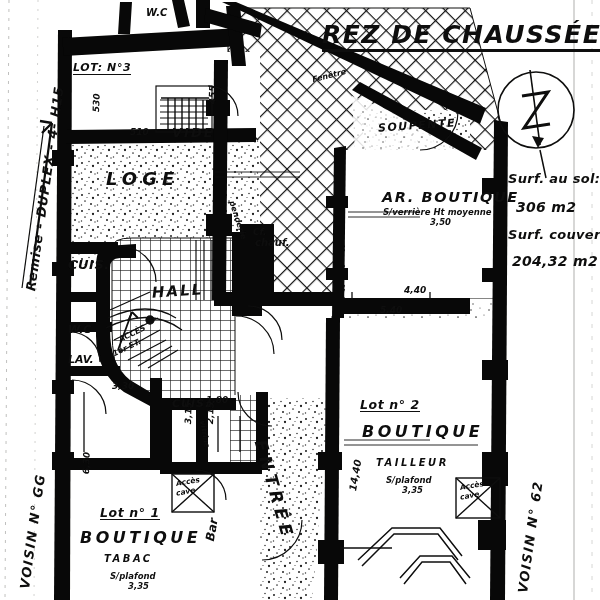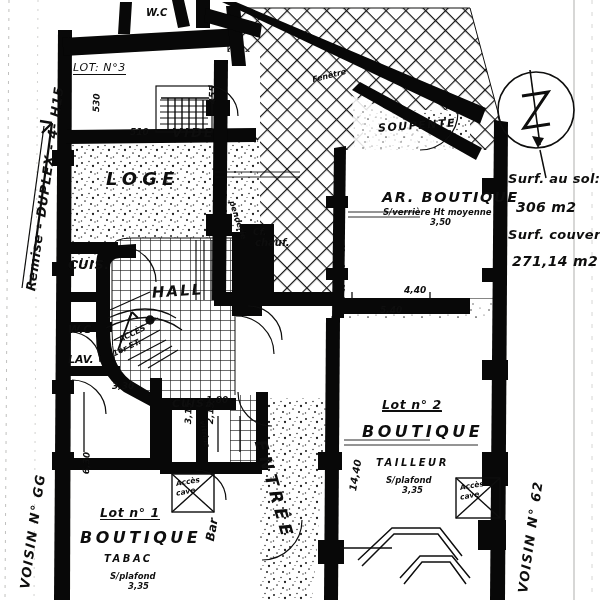--- a/index.html
+++ b/index.html
@@ -30,21 +30,21 @@
     border-bottom:3px solid #111;
     padding-bottom:1px;
   }
   .subttl{font-size:14px;font-style:italic;font-weight:600;letter-spacing:.5px;}
   .room{font-size:18px;font-style:italic;font-weight:700;letter-spacing:5px;}
   .room-sm{font-size:13px;font-style:italic;font-weight:700;letter-spacing:1px;}
   .tiny{font-size:9px;font-style:italic;font-weight:600;}
   .tiny2{font-size:8px;font-style:italic;font-weight:600;}
   .dim{font-size:9px;font-style:italic;font-weight:700;}
   .lotlabel{font-size:12.5px;font-style:italic;font-weight:700;border-bottom:1.6px solid #111;padding-bottom:0px;letter-spacing:.6px;}
-  .lotlabel2{font-size:11px;font-style:italic;font-weight:400;border-bottom:1.4px solid #111;letter-spacing:.6px;}
+  .lotlabel2{font-size:11px;font-style:italic;font-weight:700;border-bottom:1.4px solid #111;letter-spacing:.6px;}
   .boutique{font-size:16px;font-style:italic;font-weight:700;letter-spacing:3.5px;}
   .trade{font-size:10px;font-style:italic;font-weight:800;letter-spacing:2.5px;}
   .surf{font-size:13px;font-style:italic;font-weight:600;letter-spacing:.3px;}
   .surfv{font-size:14px;font-style:italic;font-weight:700;letter-spacing:.3px;text-align:right;}
   .side{font-size:13px;font-style:italic;font-weight:600;letter-spacing:1.5px;}
 </style>
 </head>
 <body>
 
 <div id="plan-root">
@@ -290,41 +290,42 @@
     </g>
 
     <g stroke="#111" stroke-width="2.2" fill="none">
       <line x1="30" y1="285" x2="52" y2="123"></line>
       <path d="M52 123 l-10 10 m10 -10 l-12 -2" stroke-width="2.4"></path>
     </g>
     <line x1="22" y1="288" x2="44" y2="126" stroke="#111" stroke-width="1.2"></line>
 
   </svg>
 
+  <div class="lbl title" style="left:322px;top:22px;">REZ DE CHAUSSÉE</div>
 
 
   <div class="lbl lotlabel2" style="left:73px;top:62px;">LOT: N°3</div>
 
   <div class="lbl room-sm" style="left:172px;top:90px;letter-spacing:2px;margin-top:36px;">VIDE</div>
 
   <div class="lbl room" style="left:106px;top:170px;">LOGE</div>
 
 
   <div class="lbl tiny" style="left:378px;top:120px;font-size:11px;letter-spacing:1.5px;transform:rotate(-4deg);">SOUPENTE</div>
 
   <div class="lbl tiny2" style="left:312px;top:72px;transform:rotate(-14deg);">Fenêtre</div>
 
   <div class="lbl" style="left:382px;top:190px;font-size:14.5px;font-style:italic;font-weight:700;letter-spacing:1.6px;">AR. BOUTIQUE</div>
   <div class="lbl tiny2" style="left:383px;top:208px;font-size:8.5px;">S/verrière Ht moyenne</div>
   <div class="lbl tiny2" style="left:430px;top:218px;font-size:8.5px;">3,50</div>
 
   <div class="lbl surf" style="left:508px;top:172px;">Surf. au sol:</div>
   <div class="lbl surfv" style="left:516px;top:200px;">306 m2</div>
   <div class="lbl surf" style="left:508px;top:228px;">Surf. couverte:</div>
-  <div class="lbl surfv" style="left:512px;top:254px;">271,14 m2</div>
+  <div class="lbl surfv" style="left:512px;top:254px;">204,32 m2</div>
 
   <div class="lbl tiny2" style="left:253px;top:228px;font-size:9px;">Cf.</div>
   <div class="lbl tiny2" style="left:255px;top:238px;font-size:10px;">chauf.</div>
 
   <div class="lbl" style="left:152px;top:284px;font-size:15px;font-style:italic;font-weight:700;letter-spacing:2px;transform:rotate(-4deg);">HALL</div>
 
   <div class="lbl room-sm" style="left:68px;top:258px;letter-spacing:0.5px;">CUIS.</div>
 
   <div class="lbl" style="left:68px;top:324px;font-size:11px;font-style:italic;font-weight:700;">W.C</div>
 
@@ -346,21 +347,21 @@
 
   <div class="lbl lotlabel" style="left:100px;top:506px;">Lot n° 1</div>
   <div class="lbl boutique" style="left:80px;top:530px;">BOUTIQUE</div>
   <div class="lbl trade" style="left:104px;top:554px;">TABAC</div>
   <div class="lbl tiny2" style="left:110px;top:572px;font-size:8.5px;">S/plafond</div>
   <div class="lbl tiny2" style="left:128px;top:582px;font-size:8.5px;">3,35</div>
 
   <div class="lbl tiny2" style="left:176px;top:478px;font-size:7.5px;transform:rotate(-10deg);">Accès</div>
   <div class="lbl tiny2" style="left:176px;top:488px;font-size:7.5px;transform:rotate(-10deg);">cave</div>
 
-  <div class="lbl lotlabel" style="left:382px;top:398px;text-decoration:underline;">Lot n° 2</div>
+  <div class="lbl lotlabel" style="left:360px;top:398px;">Lot n° 2</div>
   <div class="lbl boutique" style="left:362px;top:424px;">BOUTIQUE</div>
   <div class="lbl trade" style="left:376px;top:458px;">TAILLEUR</div>
   <div class="lbl tiny2" style="left:386px;top:476px;font-size:8.5px;">S/plafond</div>
   <div class="lbl tiny2" style="left:402px;top:486px;font-size:8.5px;">3,35</div>
 
   <div class="lbl tiny2" style="left:460px;top:482px;font-size:7.5px;transform:rotate(-10deg);">Accès</div>
   <div class="lbl tiny2" style="left:460px;top:492px;font-size:7.5px;transform:rotate(-10deg);">cave</div>
 
   <div class="lbl dim" style="left:92px;top:112px;transform:rotate(-88deg);transform-origin:left top;">530</div>
   <div class="lbl dim" style="left:130px;top:128px;">510</div>

